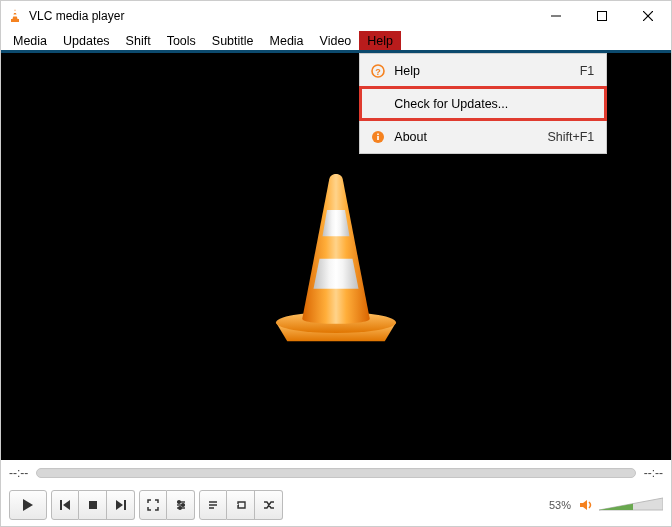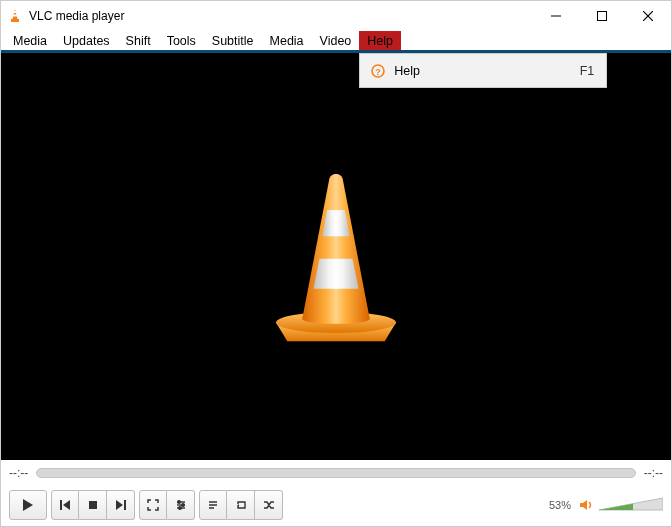--- a/index.html
+++ b/index.html
@@ -97,20 +97,35 @@
     <div class="dropdown">
       <div class="dd-row">
         <span class="dd-icon">
             <svg width="14" height="14">
               <circle cx="7" cy="7" r="6" fill="none" stroke="#f58220" stroke-width="1.6"></circle>
               <text x="7" y="10.5" text-anchor="middle" font-size="9" font-weight="bold" fill="#f58220">?</text>
             </svg>
           </span>
         <span class="dd-label">Help</span>
         <span class="dd-accel">F1</span>
+      </div>
+      <div class="dd-row highlight">
+        <span class="dd-icon"></span>
+        <span class="dd-label">Check for Updates...</span>
+      </div>
+      <div class="dd-row">
+        <span class="dd-icon">
+            <svg width="14" height="14">
+              <circle cx="7" cy="7" r="6" fill="#f58220"></circle>
+              <rect x="6.2" y="6" width="1.6" height="4" fill="#fff"></rect>
+              <rect x="6.2" y="3.5" width="1.6" height="1.6" fill="#fff"></rect>
+            </svg>
+          </span>
+        <span class="dd-label">About</span>
+        <span class="dd-accel">Shift+F1</span>
       </div>
     </div>
   </div>
 </div>
 
 <div class="video">
   <div class="cone-wrap">
     <svg viewBox="0 0 200 240">
       <defs>
         <linearGradient id="og" x1="0" x2="1">

